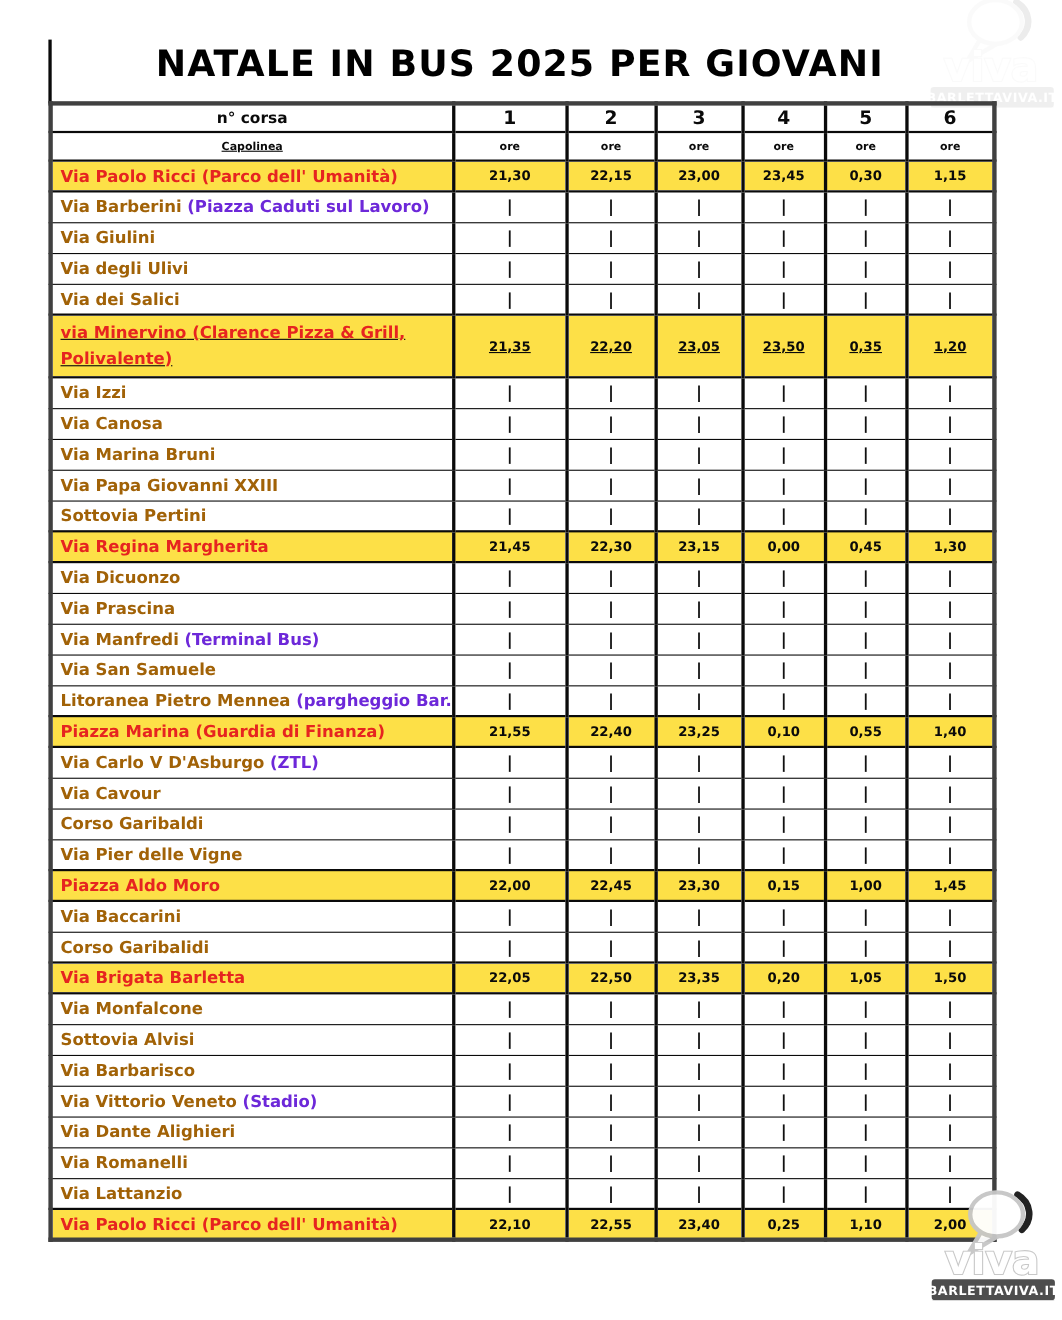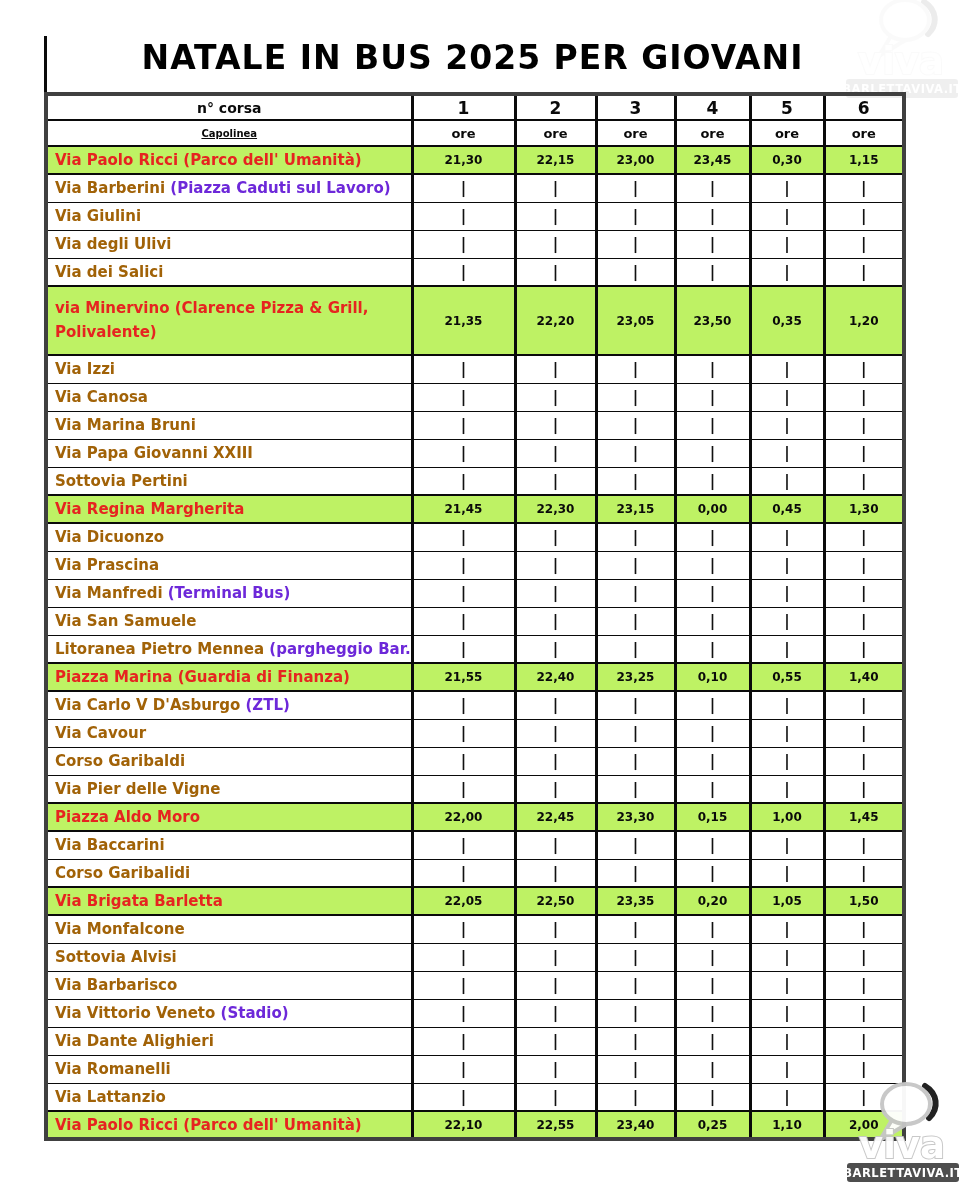--- a/index.html
+++ b/index.html
@@ -36,25 +36,25 @@
   .timetable th, .timetable td {
     border-top:1px solid #0a0a0a; border-bottom:1px solid #0a0a0a;
     border-left:3px solid #0a0a0a; border-right:3px solid #0a0a0a;
     overflow:hidden; vertical-align:middle;
   }
   .timetable thead tr { height:26px; }
   .timetable thead th { font-weight:bold; text-align:center; border-bottom-width:2px; }
   .h-corsa { font-size:14px; }
   .h-num   { font-size:17px; }
   .h-cap   { font-size:10px;text-decoration:underline; }
-  .h-ore   { font-size:13px; }
+  .h-ore   { font-size:10px; }
 
   .timetable tbody tr { height:28px; }
-  .timetable tbody tr.tall { height:69px; }
-  .timetable tbody tr.hl td { background:#bef264; border-top-width:2px; border-bottom-width:2px; }
+  .timetable tbody tr.tall { height:57px;text-decoration:underline; }
+  .timetable tbody tr.hl td { background:#fde047; border-top-width:2px; border-bottom-width:2px; }
 
   td.name-cell {
     text-align:left; padding:0 4px 0 7px; font-weight:bold; font-size:15px;
     white-space:nowrap;
   }
   tr.tall td.name-cell { white-space:normal; line-height:1.55; }
   .street { color:#a16207; }
   .note   { color:#6d28d9; }
   tr.hl .street, tr.hl .note { color:#e62420; }
 

